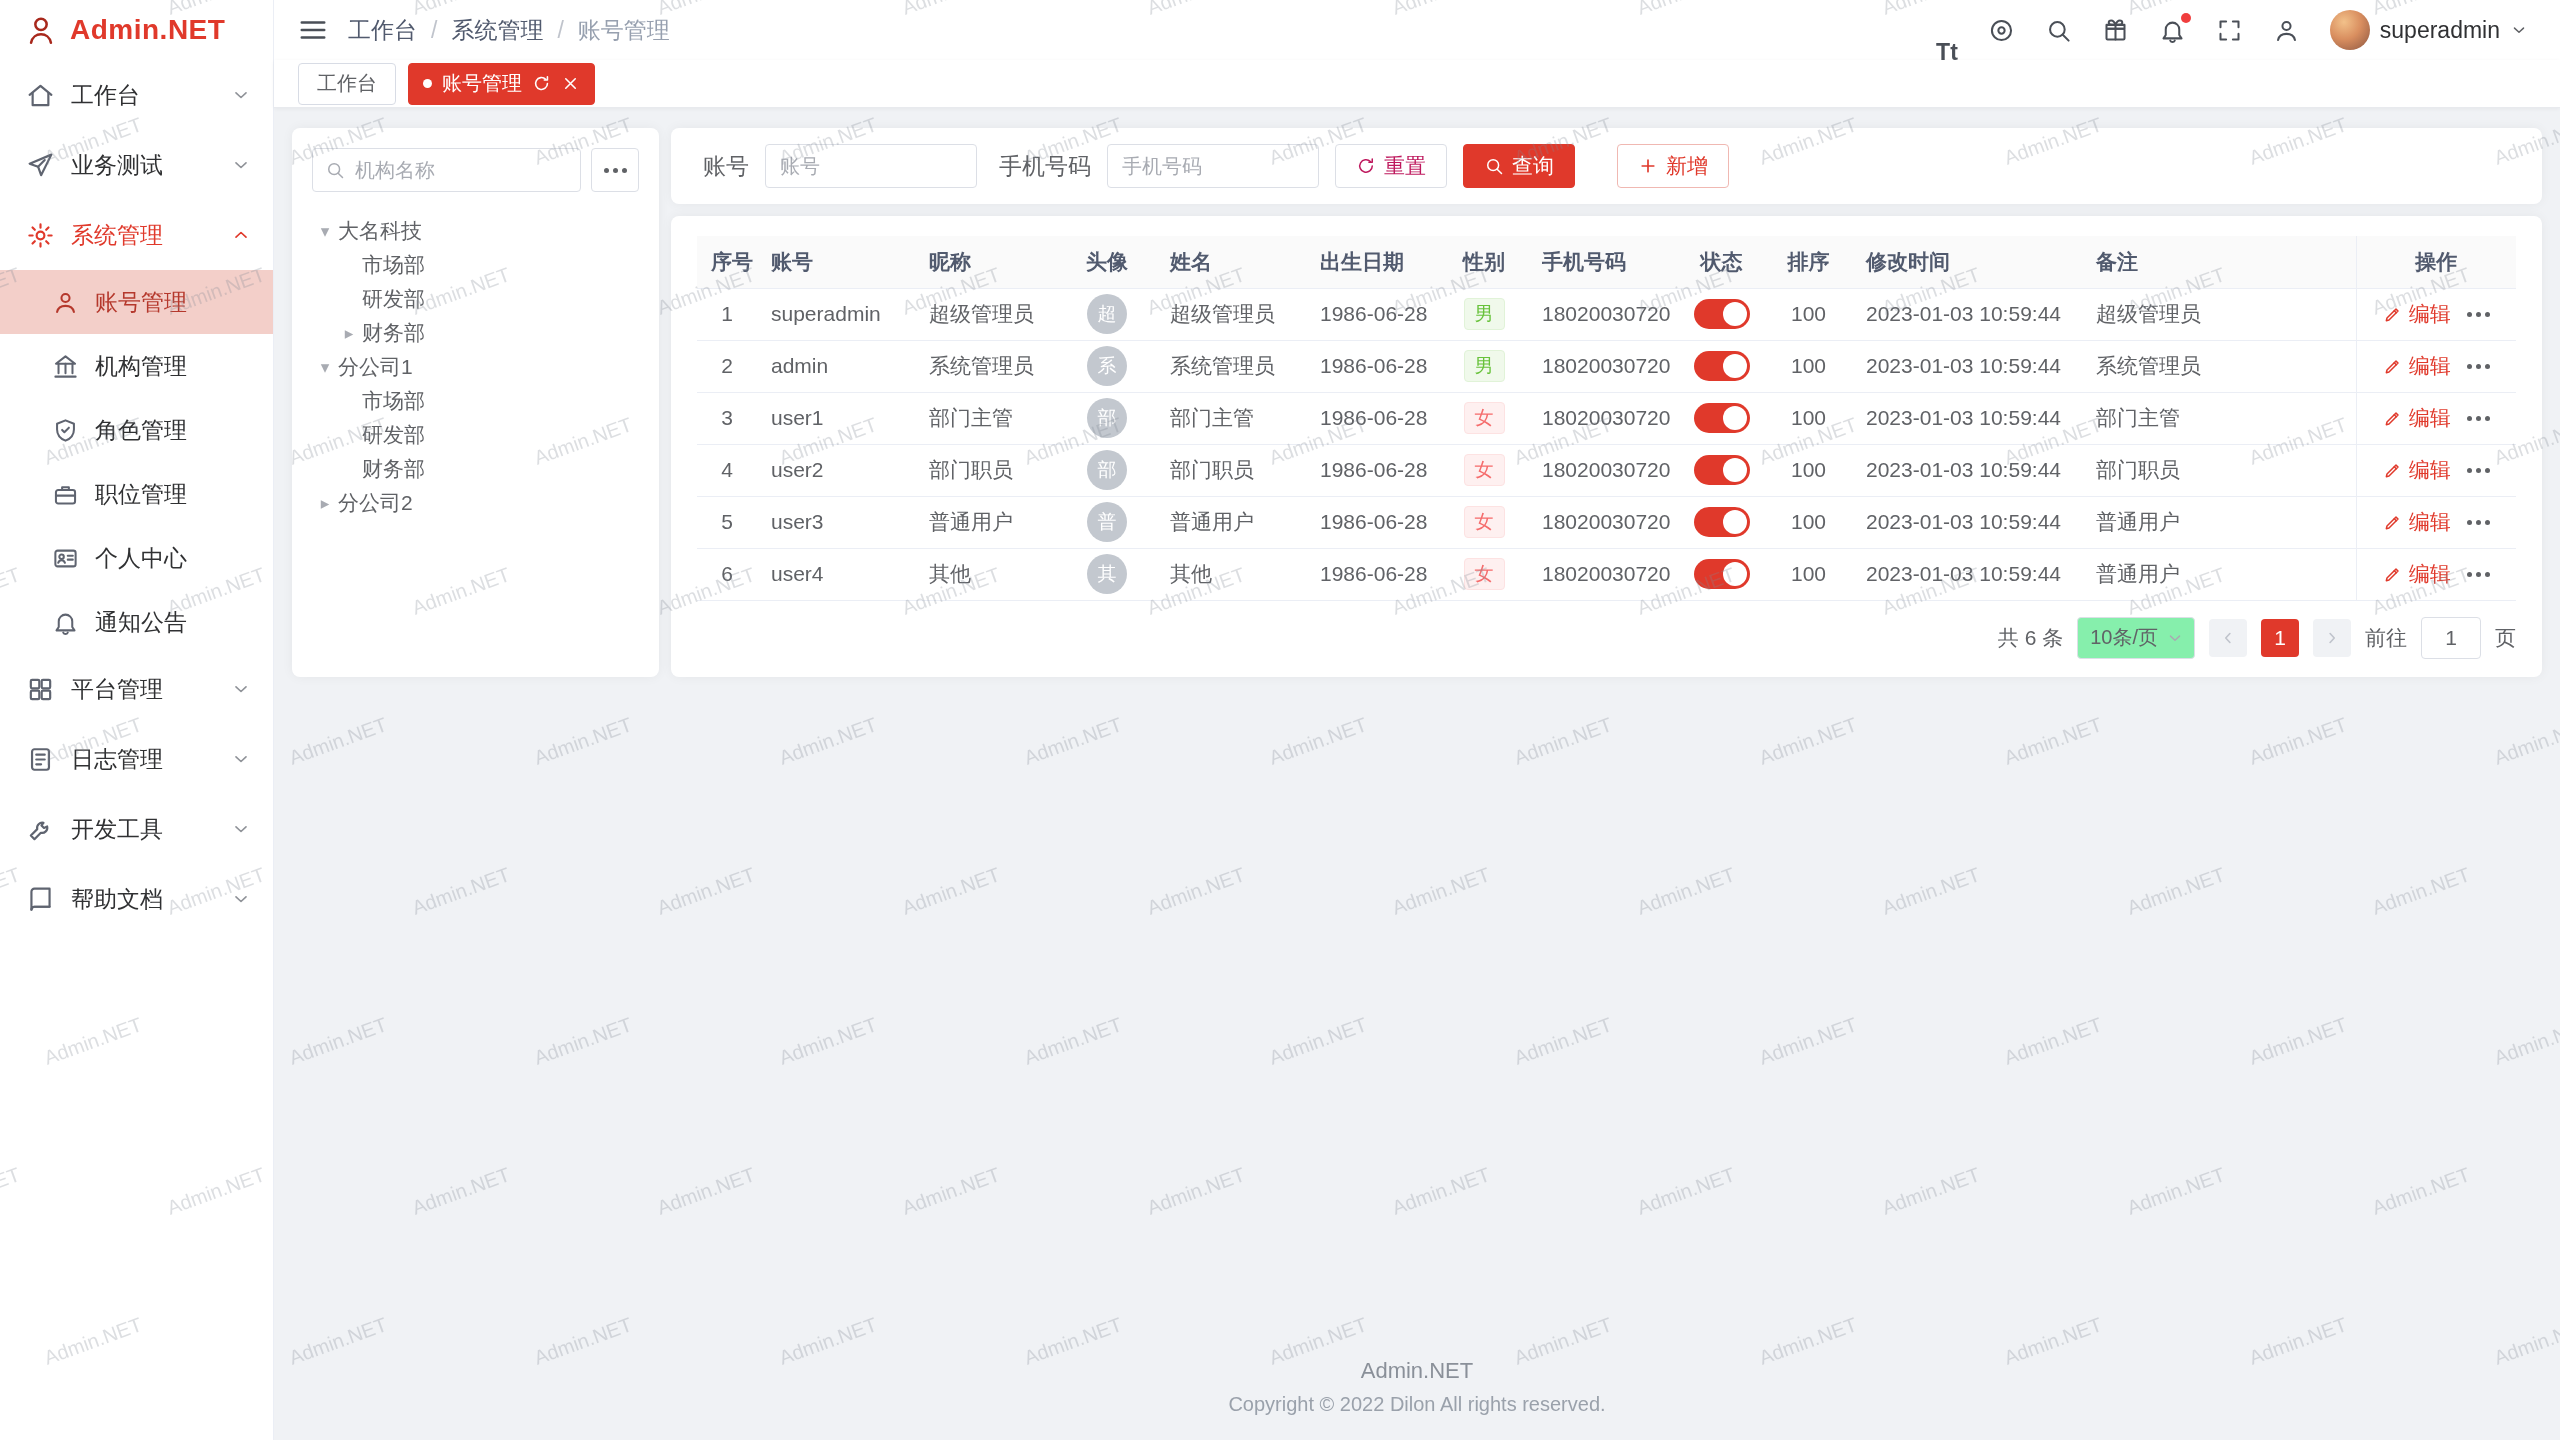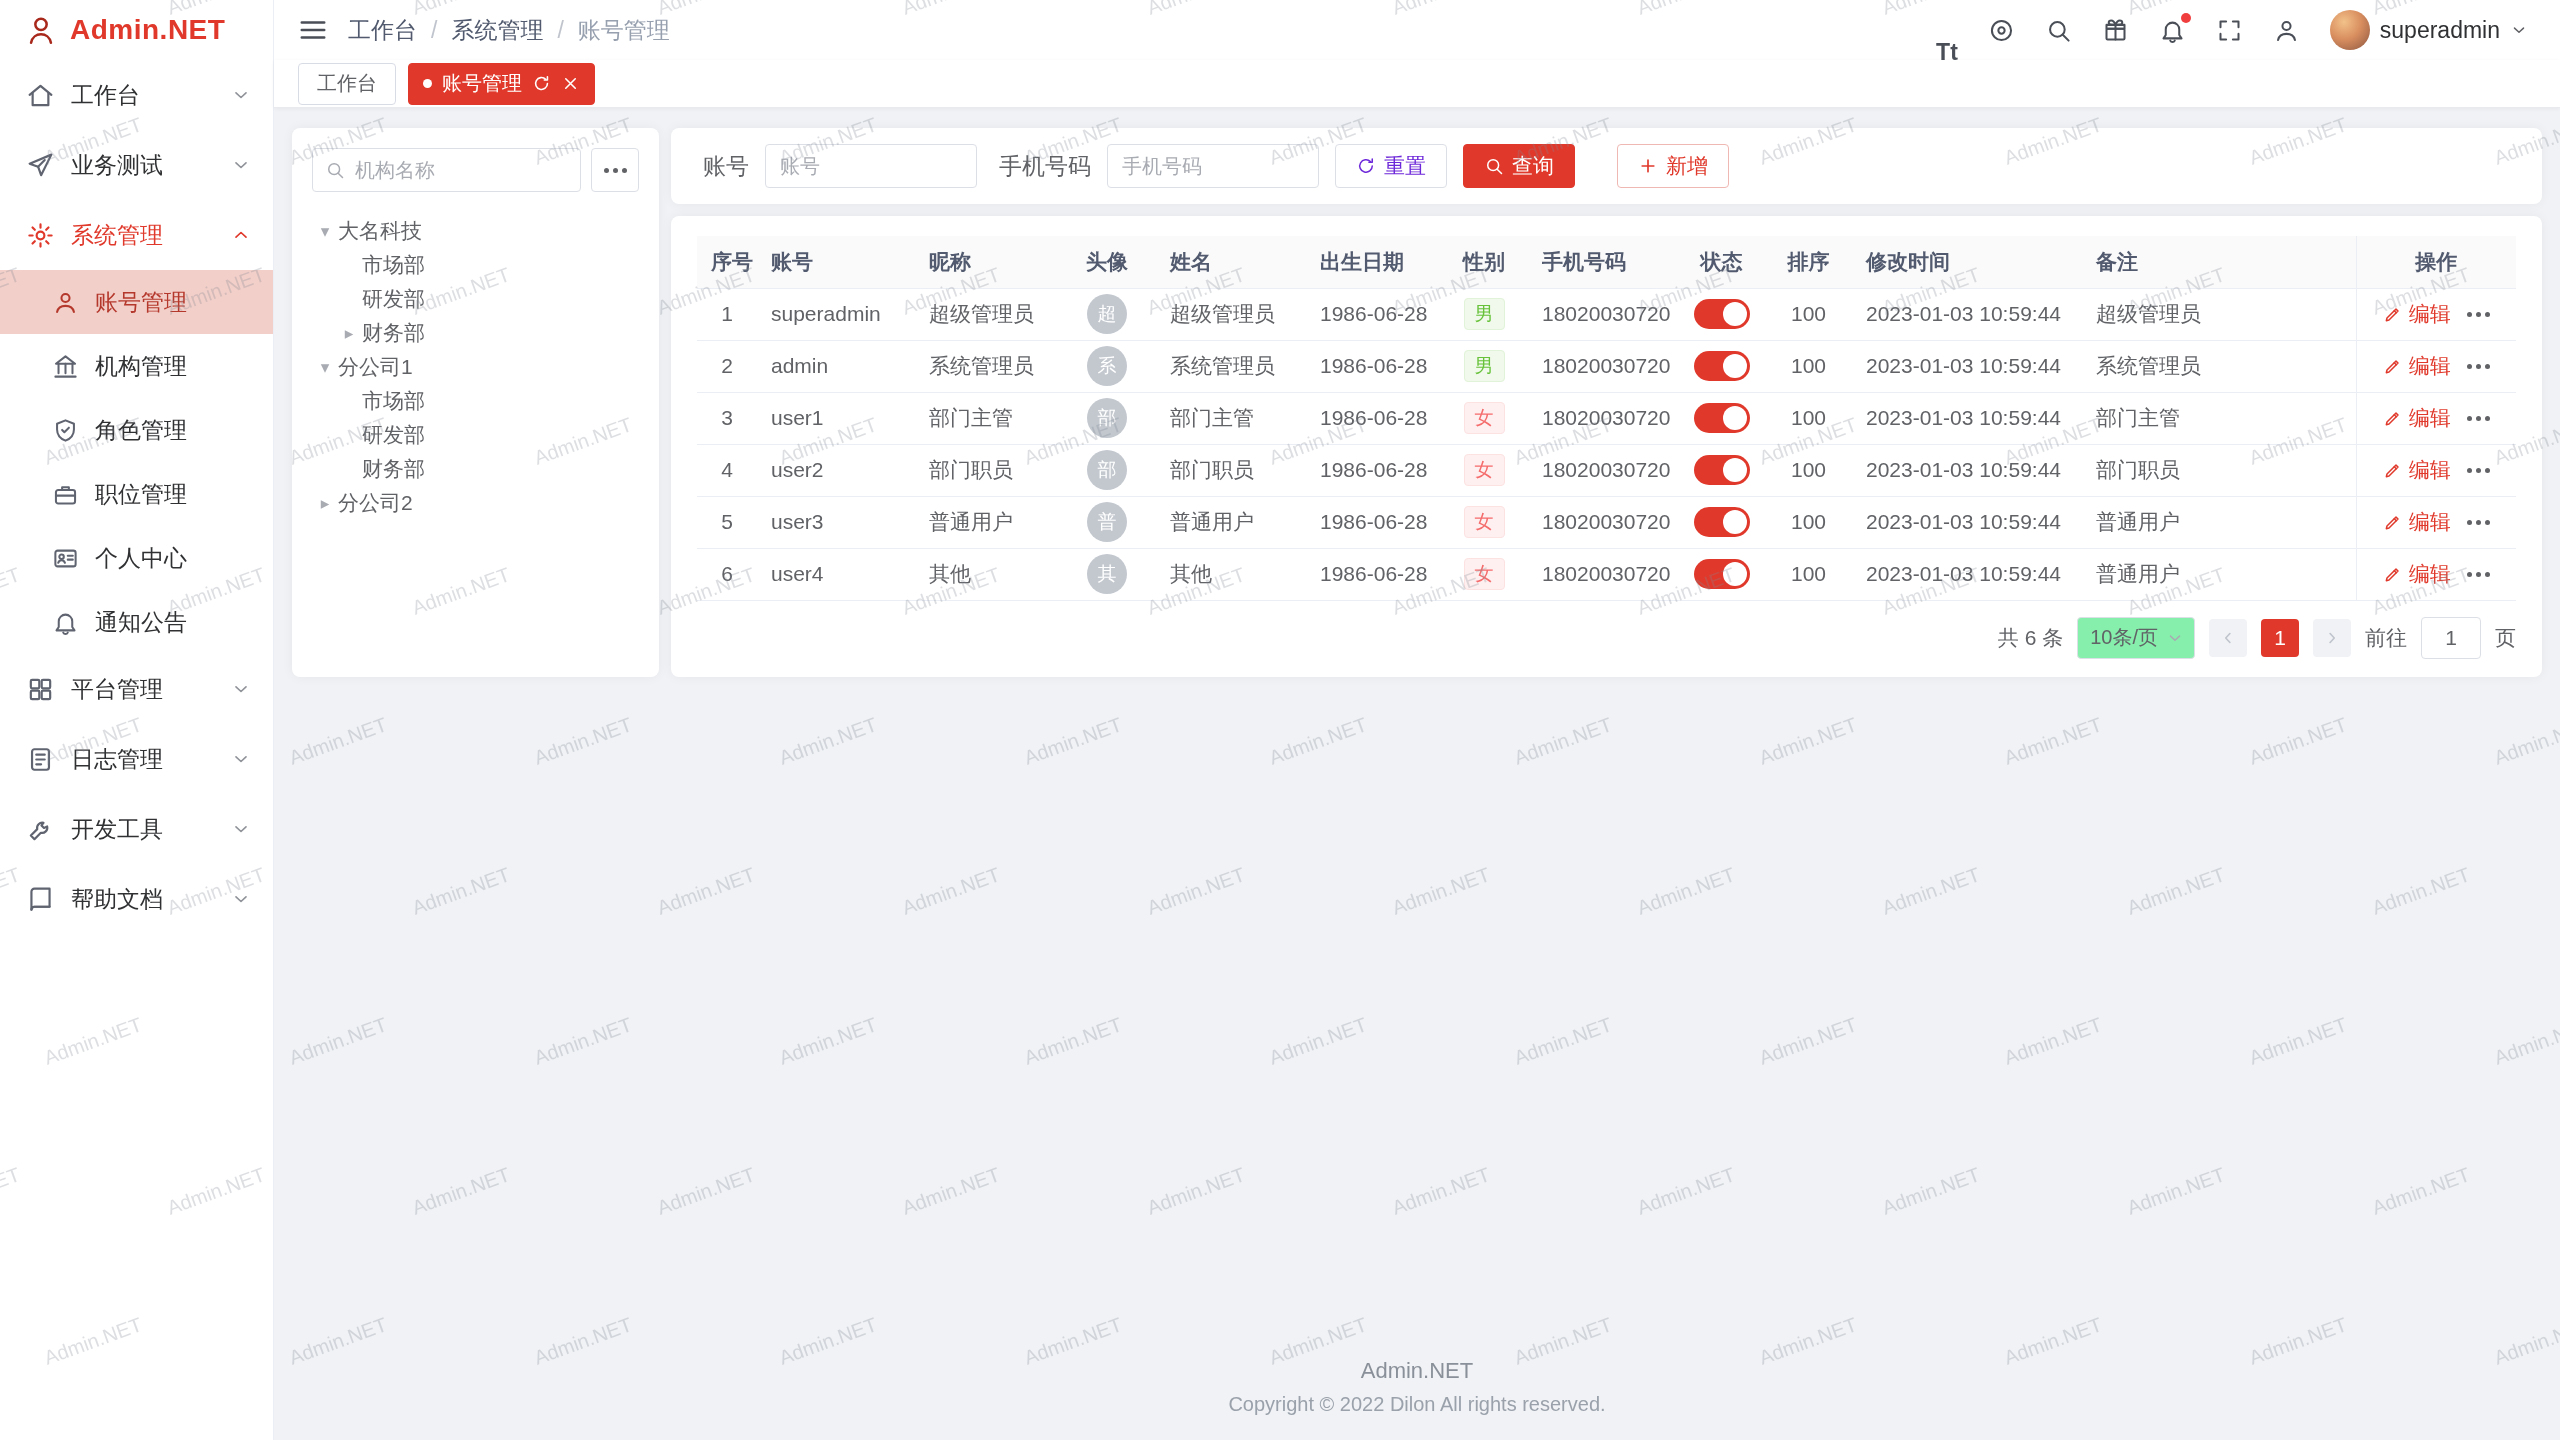--- a/index.html
+++ b/index.html
@@ -78,21 +78,21 @@
   .tree { margin-top:22px; display:flex; flex-direction:column; }
   .tree-node { height:34px; display:flex; align-items:center; font-size:21px; color:#606266; cursor:pointer; white-space:nowrap; }
   .tree-node .caret { width:26px; flex-shrink:0; color:#a8abb2; font-size:17px; text-align:center; }
   .tree-node.lvl1 { padding-left:24px; }
 
   
   .right-col { flex:1; min-width:0; display:flex; flex-direction:column; gap:12px; }
   .query-card { padding:16px 26px; display:flex; align-items:center; gap:16px; }
   .q-label { font-size:23px; color:#606266; white-space:nowrap; margin-left:6px; }
   .q-input { width:212px; flex:none; }
-  .btn { height:44px; display:inline-flex; align-items:center; gap:8px; padding:0 20px; border:1px solid #dcdfe6; border-radius:4px; background:#fff; color:#6d28d9; font-size:21px; cursor:pointer; font-family:inherit; white-space:nowrap; }
+  .btn { height:44px; display:inline-flex; align-items:center; gap:8px; padding:0 20px; border:1px solid #dcdfe6; border-radius:4px; background:#fff; color:#be185d; font-size:21px; cursor:pointer; font-family:inherit; white-space:nowrap; }
   .btn .b-icon { width:20px; height:20px; }
   .btn .b-icon svg { width:100%; height:100%; }
   .btn.primary { background:#e0392b; border-color:#e0392b; color:#fff; }
   .btn.add { color:#e0392b; border-color:#f0b8b2; margin-left:26px; }
 
   
   .table-card { padding:20px 26px 18px; display:flex; flex-direction:column; }
   table { width:100%; border-collapse:collapse; table-layout:fixed; }
   th { height:52px; background:#fafafa; font-weight:bold; font-size:21px; color:#515a6e; text-align:left; padding:0 14px; border-bottom:1px solid #ebeef5; white-space:nowrap; }
   td { height:52px; font-size:21px; color:#606266; padding:0 14px; border-bottom:1px solid #ebeef5; white-space:nowrap; overflow:hidden; }

